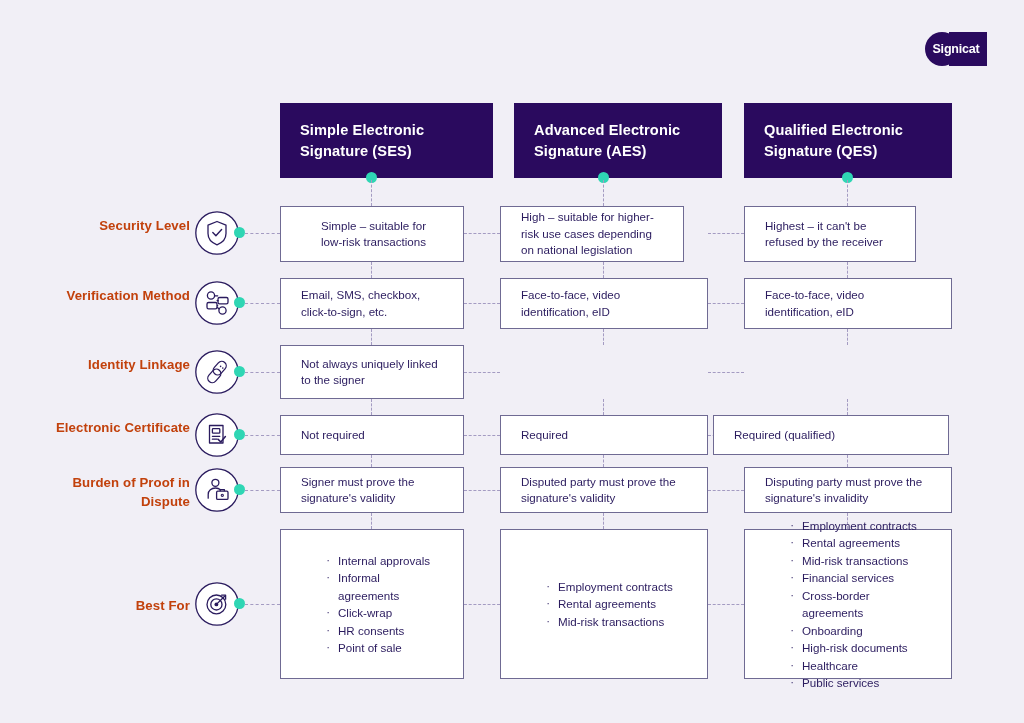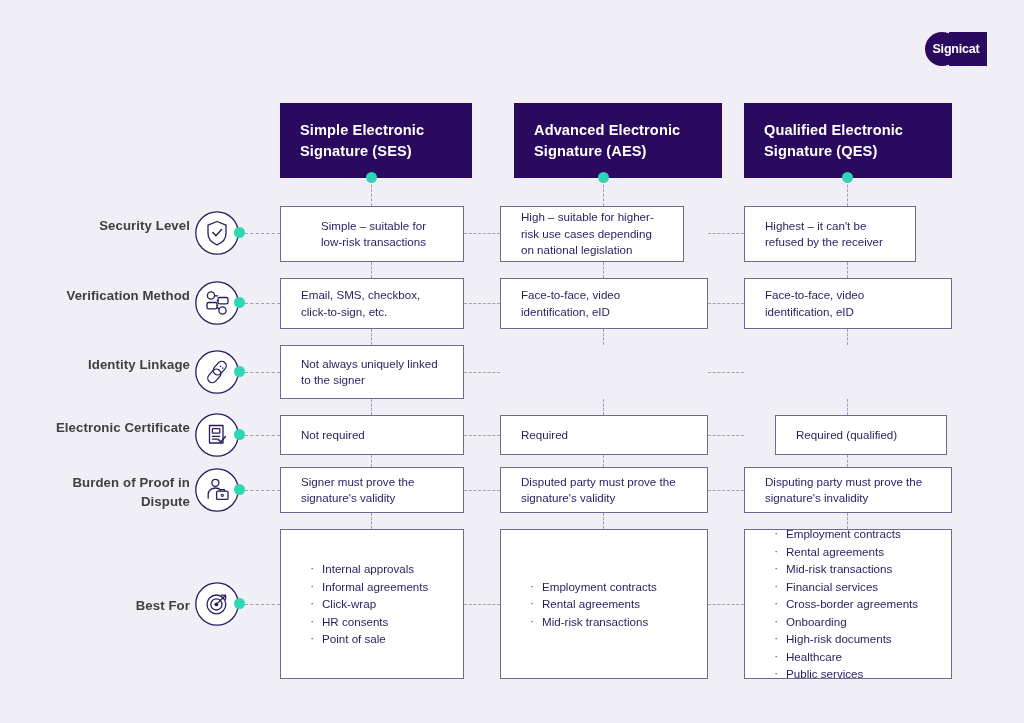--- a/index.html
+++ b/index.html
@@ -83,21 +83,21 @@
     color: #2a1b5e;
     font-size: 11.6px;
     line-height: 16.5px;
     padding: 0 20px;
     display: flex;
     align-items: center;
   }
   .cell .cell-text { display: block; }
 
   .cell.bullets {
-    padding: 0 20px 0 28px;
+    padding: 0 20px 0 44px;
   }
   .cell ul {
     list-style: none;
     padding: 0;
     margin: 0;
   }
   .cell ul li {
     position: relative;
     padding-left: 13px;
     line-height: 17.5px;
@@ -110,21 +110,21 @@
     left: 1px;
     top: -1px;
     font-size: 13px;
     color: #5a4f85;
   }
 
   
   .row-label {
     position: absolute;
     text-align: right;
-    color: #404040;
+    color: #c2410c;
     font-size: 13.2px;
     font-weight: bold;
     line-height: 19px;
     letter-spacing: 0.1px;
   }
 
   
   .row-icon {
     position: absolute;
     width: 46px;
@@ -155,21 +155,21 @@
 <body>
 
 <div id="canvas">
 
   <div id="logo">
     <div class="logo-square"></div>
     <div class="logo-circle"></div>
     <div class="logo-text">Signicat</div>
   </div>
 
-  <div class="col-header" style="left:280px; width:192px;">
+  <div class="col-header" style="left:280px; width:213px;">
     <span>Simple Electronic Signature (SES)</span>
   </div>
   <div class="col-header" style="left:500px; width:208px;margin-left:14px;">
     <span>Advanced Electronic Signature (AES)</span>
   </div>
   <div class="col-header" style="left:744px; width:208px;">
     <span>Qualified Electronic Signature (QES)</span>
   </div>
 
   <div class="teal-dot" style="left:366px; top:172px;"></div>
@@ -280,21 +280,21 @@
   <div class="dash-h" style="left:245px; top:435px; width:35px;"></div>
   <div class="dash-h" style="left:464px; top:435px; width:36px;"></div>
   <div class="dash-h" style="left:708px; top:435px; width:36px;"></div>
 
   <div class="cell" style="left:280px; top:415px; width:184px; height:40px;">
     <span class="cell-text">Not required</span>
   </div>
   <div class="cell" style="left:500px; top:415px; width:208px; height:40px;">
     <span class="cell-text">Required</span>
   </div>
-  <div class="cell" style="left:775px; top:415px; width:172px; height:40px;">
+  <div class="cell" style="left:713px; top:415px; width:236px; height:40px;">
     <span class="cell-text">Required (qualified)</span>
   </div>
 
   <div class="row-label" style="left:20px; top:473px; width:170px;">Burden of Proof in Dispute</div>
   <div class="row-icon" style="left:194px; top:467px;">
     <svg width="46" height="46" viewBox="0 0 46 46">
       <circle cx="23" cy="23" r="21.2" fill="#ffffff" stroke="#2a1b5e" stroke-width="1.3"></circle>
       <circle cx="21.4" cy="15.8" r="3.5" fill="none" stroke="#2a1b5e" stroke-width="1.3"></circle>
       <path d="M14.2 31.2 V27.4 C14.2 23.6 17.4 21 21.4 21 C23.4 21 25.2 21.6 26.5 22.7" fill="none" stroke="#2a1b5e" stroke-width="1.3" stroke-linecap="round"></path>
       <rect x="22.6" y="24.2" width="11.4" height="8.2" rx="1.2" fill="#ffffff" stroke="#2a1b5e" stroke-width="1.3"></rect>

